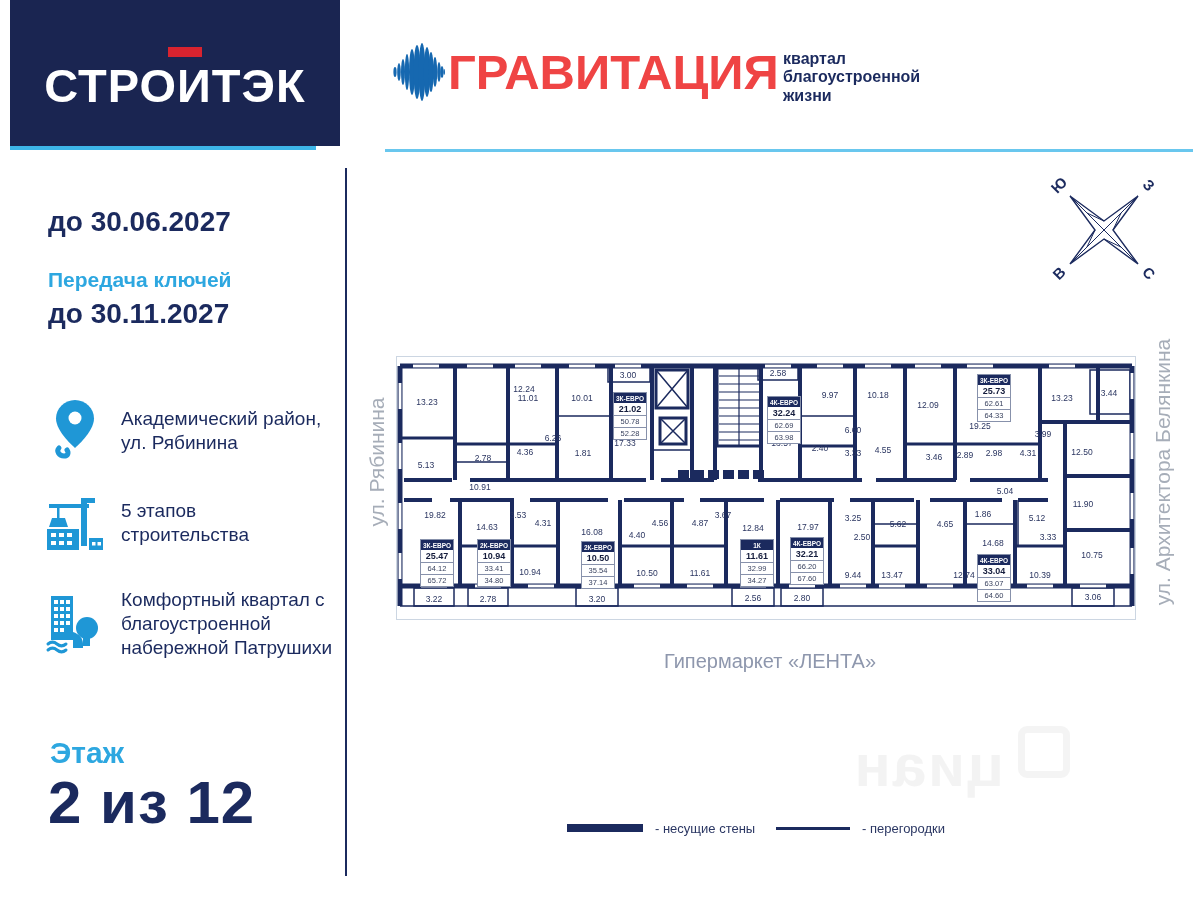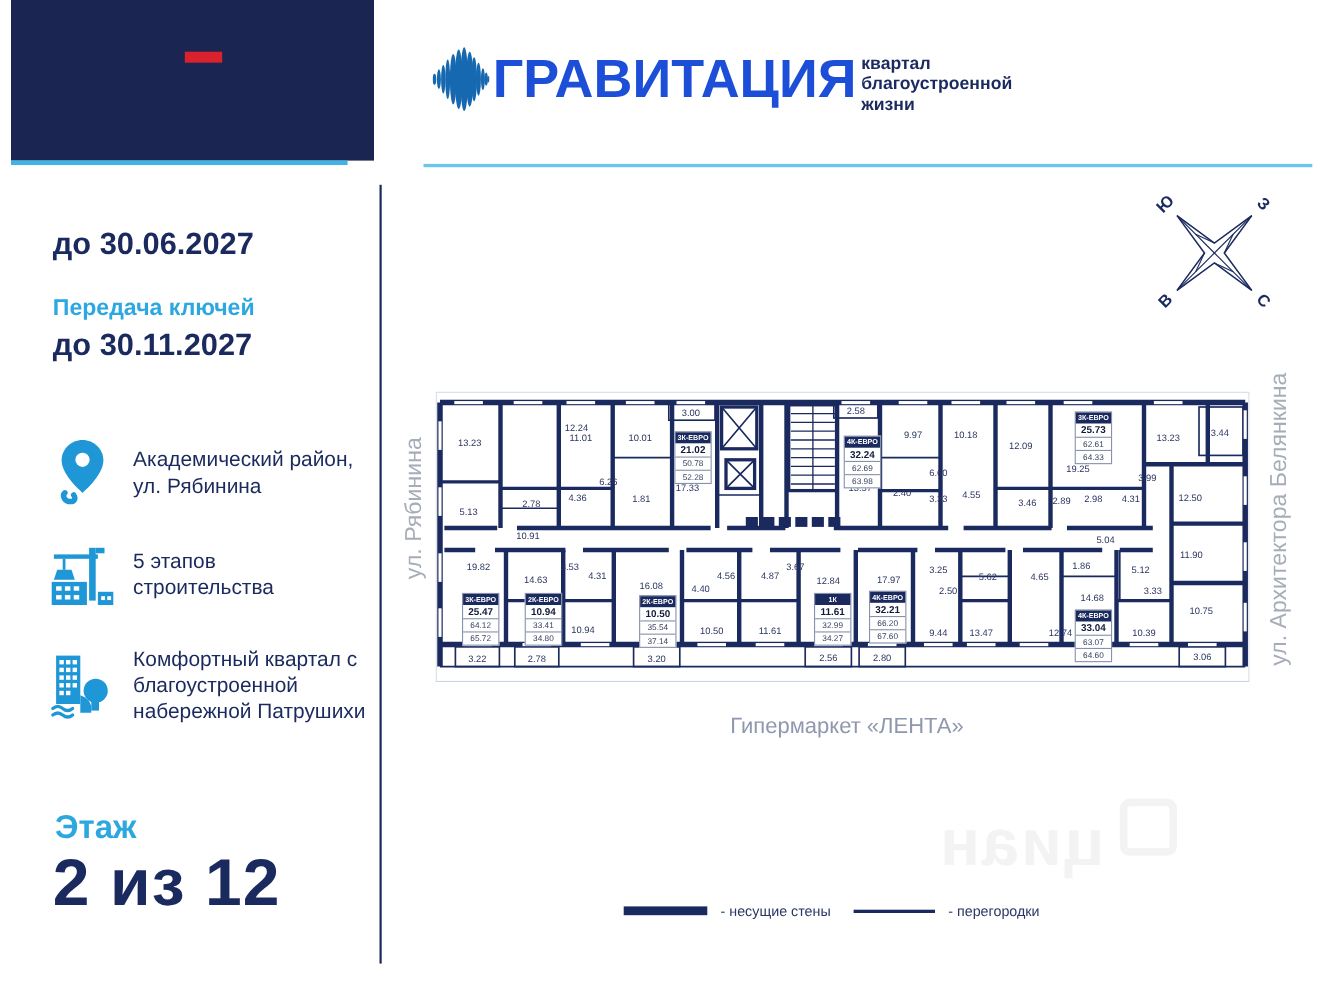--- a/index.html
+++ b/index.html
@@ -10,21 +10,21 @@
   .logo-box{position:absolute;left:10px;top:0;width:330px;height:146px;background:#1a2551;}
   .logo-text{position:absolute;left:0;right:0;top:58px;text-align:center;color:#fff;
              font-size:47px;font-weight:800;letter-spacing:1px;}
   .logo-accent{position:absolute;left:158px;top:47px;width:34px;height:10px;background:#d8232f;}
   .logo-underline{position:absolute;left:10px;top:146px;width:306px;height:4px;background:#3db5e8;}
   .header-rule{position:absolute;left:385px;top:149px;width:808px;height:3px;background:#69c7ee;}
 
   .grav{position:absolute;left:393px;top:30px;height:90px;}
   .grav-icon{position:absolute;left:0;top:12px;}
   .grav-title{position:absolute;left:55px;top:14px;font-size:49px;font-weight:800;
-              color:#1d4ed8;letter-spacing:0;white-space:nowrap;}
+              color:#ef4444;letter-spacing:0;white-space:nowrap;}
   .grav-tag{position:absolute;left:390px;top:20px;font-size:16px;font-weight:700;
             color:#1b2a5e;line-height:1.15;}
   .grav-tag span{display:block;}
 
   
   .v-divider{position:absolute;left:345px;top:168px;width:2px;height:708px;background:#1b2a5e;}
   .sb-label{position:absolute;left:48px;font-size:21px;font-weight:700;color:#2da7e0;}
   .sb-date{position:absolute;left:48px;font-size:28px;font-weight:800;color:#1b2a5e;}
   .feature{position:absolute;left:45px;display:flex;align-items:center;gap:16px;}
   .feature .txt{font-size:19px;color:#1b2a5e;line-height:1.25;}
@@ -64,20 +64,21 @@
              align-items:center;gap:14px;transform:scaleX(-1);opacity:.65;color:#eeeeee;}
   .wm-ic{width:38px;height:38px;border:7px solid #eeeeee;border-radius:9px;margin-top:-28px;}
   .wm-tx{font-size:60px;font-weight:700;letter-spacing:2px;}
 </style>
 </head>
 <body>
 
 <div class="page">
 
   <div class="logo-box">
+    <div class="logo-text">СТРОИТЭК</div>
     <div class="logo-accent"></div>
   </div>
   <div class="logo-underline"></div>
   <div class="header-rule"></div>
 
   <div class="grav">
     <svg class="grav-icon" width="52" height="60" viewBox="0 0 52 60">
       <g fill="#1668b0">
         <ellipse cx="2" cy="30" rx="1.6" ry="5"></ellipse>
           <ellipse cx="6" cy="30" rx="1.8" ry="9"></ellipse>

